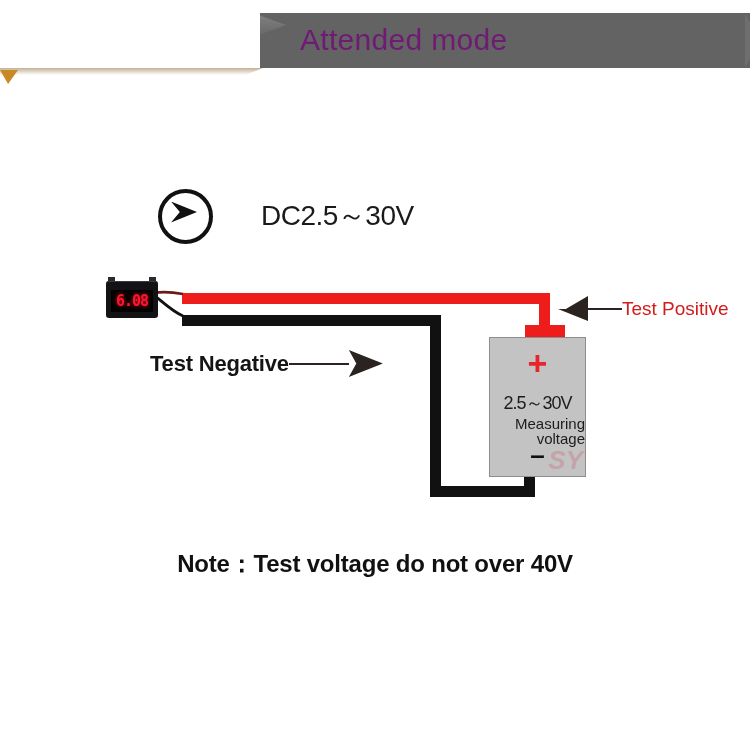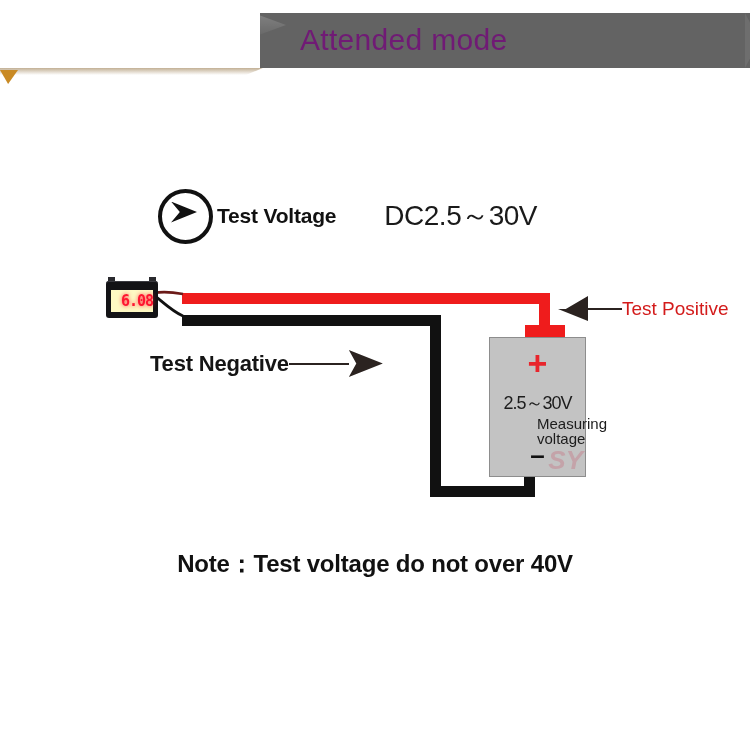--- a/index.html
+++ b/index.html
@@ -190,24 +190,24 @@
     left: 0; top: 4px;
     width: 52px; height: 37px;
     background: #131316;
     border-radius: 3px;
     box-shadow: inset 0 1px 0 #3a3a40;
   }
   .vm-screen {
     position: absolute;
     left: 5px; top: 9px;
     width: 42px; height: 22px;
-    background: #fef9c3;
+    background: #000000;
     display: flex;
     align-items: center;
-    justify-content: flex-end;
+    justify-content: center;
   }
   #voltmeter-reading {
     color: #ff1530;
     font-family: "DejaVu Sans Mono", monospace;
     font-size: 15px;
     font-weight: bold;
     letter-spacing: -1px;
     text-shadow: 0 0 4px rgba(255,30,50,0.85);
   }
 
@@ -248,26 +248,25 @@
     text-align: center;
     color: #1c1c1c;
     font-size: 18px;
     letter-spacing: -1px;
     font-family: "Liberation Sans", sans-serif;
   }
   #battery-caption {
     position: absolute;
     left: 0; top: 78px;
     width: 100%;
-    text-align: left;
+    text-align: right;
     color: #1c1c1c;
     font-size: 15px;
     line-height: 15px;
     font-family: "Liberation Sans", sans-serif;
-    margin-left: 47px;
   }
   #battery-minus {
     position: absolute;
     left: 0; bottom: 8px;
     width: 100%;
     text-align: center;
     color: #111;
     font-size: 26px;
     font-weight: bold;
     line-height: 1;
@@ -355,21 +354,20 @@
   <div class="hdr-orange-sheen"></div>
   <div class="hdr-orange-shadow"></div>
   <div class="hdr-tail"></div>
   <div id="header-title">Attended mode</div>
 </div>
 
 <div id="test-voltage-row">
   <div class="tv-circle">
     <div class="tv-arrow"></div>
   </div>
-  <span id="test-voltage-label">Test Voltage</span>
   <span id="test-voltage-range">DC2.5～30V</span>
 </div>
 
 <div class="wire" id="wire-red-top"></div>
 <div class="wire" id="wire-red-down"></div>
 <div class="wire" id="wire-black-top"></div>
 <div class="wire" id="wire-black-down"></div>
 <div class="wire" id="wire-black-bottom"></div>
 <div class="wire" id="wire-black-up"></div>
 

